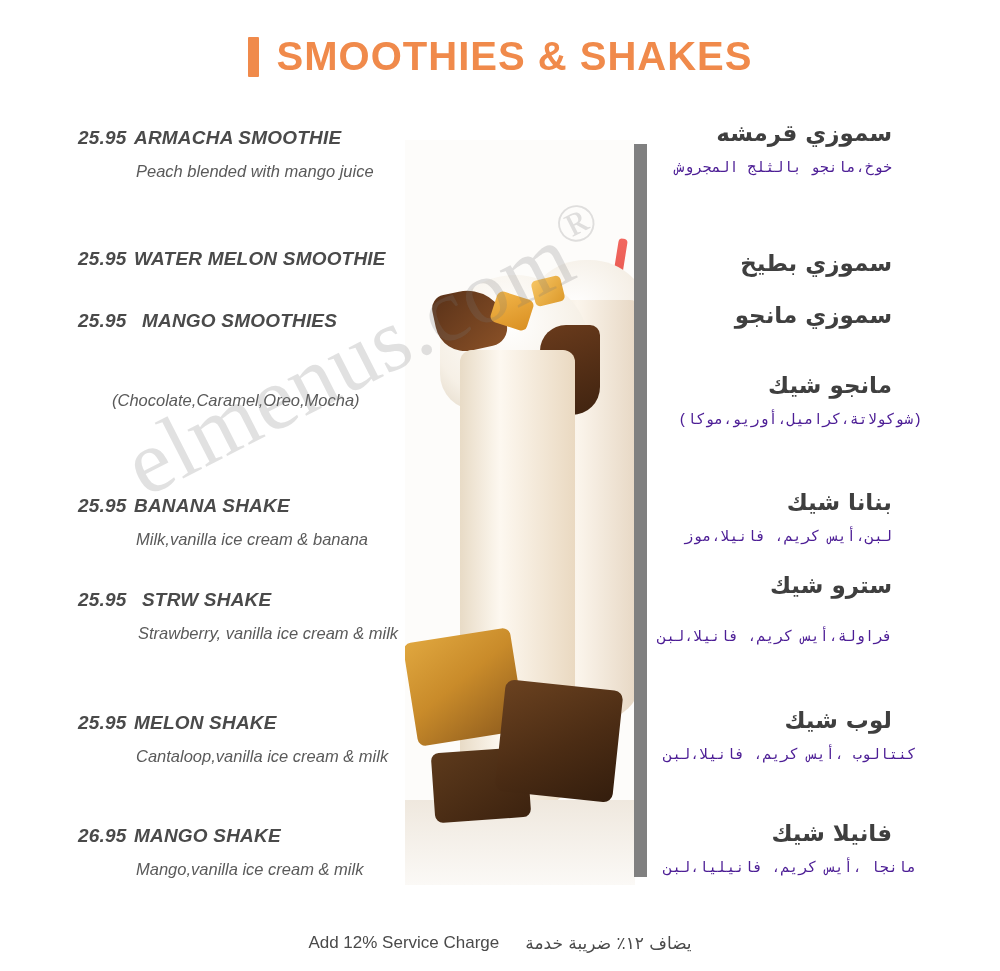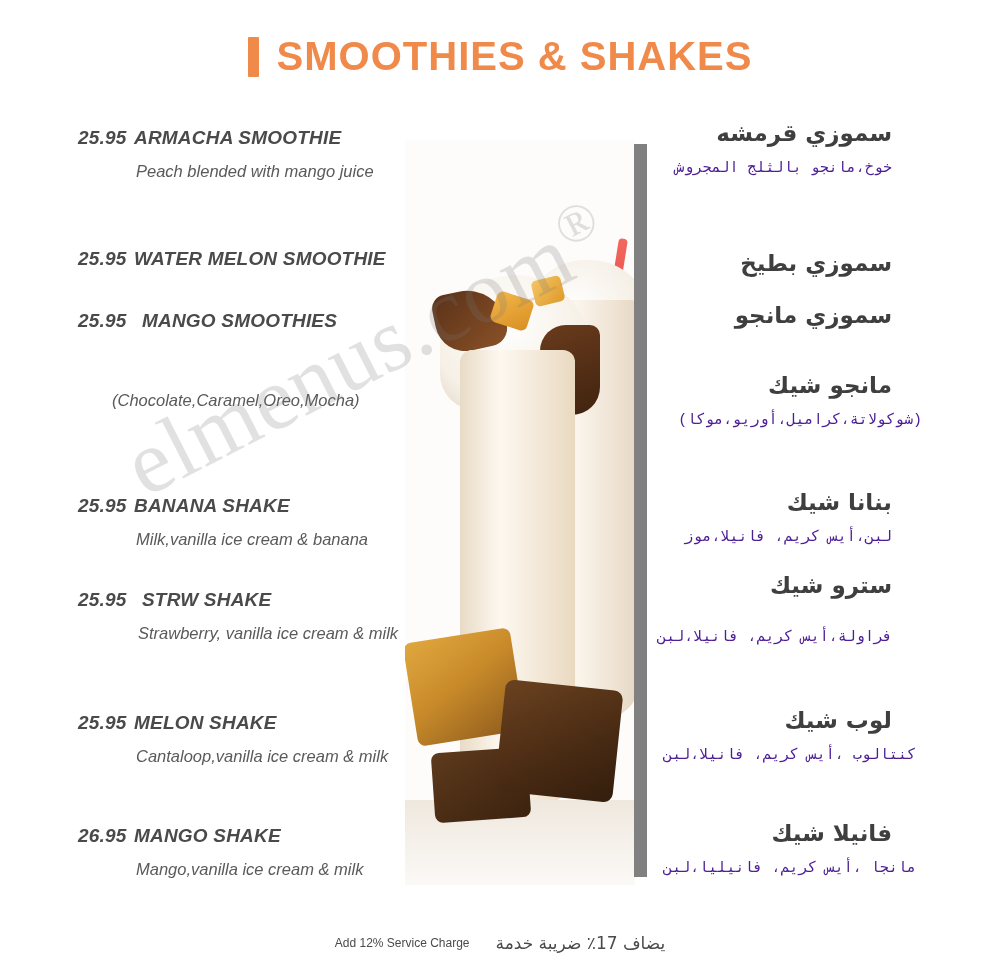--- a/index.html
+++ b/index.html
@@ -263,21 +263,21 @@
     left: 0;
     bottom: 18px;
     width: 1000px;
     display: flex;
     align-items: center;
     justify-content: center;
     gap: 26px;
   }
   .footer .en {
     font-family: "Liberation Sans", sans-serif;
-    font-size: 12px;
+    font-size: 17px;
     color: #4a4a4a;
   }
   .footer .ar {
     font-family: "DejaVu Sans", sans-serif;
     font-size: 17px;
     color: #4a4a4a;
     direction: rtl;
   }
 
   
@@ -422,14 +422,14 @@
   </div>
 
 </div>
 
 <div class="watermark">
   <span>elmenus.com</span><span class="reg">®</span>
 </div>
 
 <div class="footer">
   <div class="en">Add 12% Service Charge</div>
-  <div class="ar">يضاف 17٪ ضريبة خدمة</div>
+  <div class="ar">يضاف ١٢٪ ضريبة خدمة</div>
 </div>
 
 </body></html>

